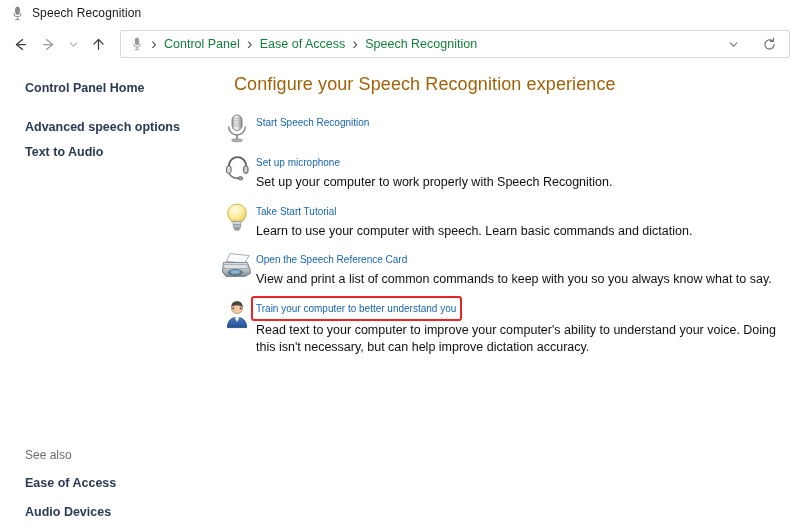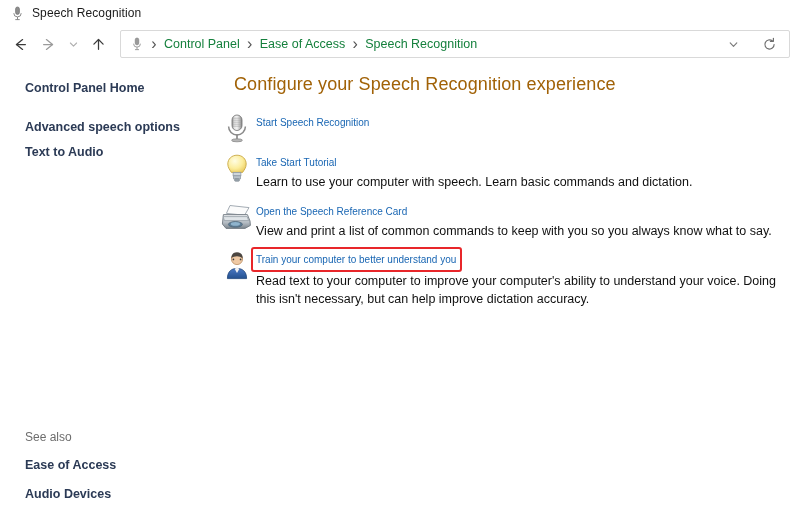--- a/index.html
+++ b/index.html
@@ -134,21 +134,21 @@
     padding: 2px 0;
     cursor: pointer;
     display: inline-block;
     font-weight: bold;
   }
   .side-gap { height: 19px; }
 
   .seealso {
     position: absolute;
     left: 25px;
-    bottom: 26px;
+    bottom: 8px;
   }
   .seealso-title {
     font-size: 12px;
     color: #6d6d6d;
     margin-bottom: 11px;
   }
   .seealso .side-link { display: block; margin-bottom: 9px; }
   .seealso .side-link:last-child { margin-bottom: 0; }
 
   
@@ -332,20 +332,35 @@
           <path d="M5.6 13.5 A8.4 8.4 0 0 0 22.4 13.5" fill="none" stroke="#8a8a8a" stroke-width="1.5"></path>
           <line x1="14" y1="21.3" x2="14" y2="26.5" stroke="#8a8a8a" stroke-width="1.7"></line>
           <ellipse cx="14" cy="27.3" rx="5.4" ry="1.5" fill="#b6b6b6" stroke="#8a8a8a" stroke-width="0.8"></ellipse>
         </svg>
       </div>
       <div class="task-body">
         <a class="task-link">Start Speech Recognition</a>
       </div>
     </div>
 
+    <div class="task">
+      <div class="task-icon">
+        <svg width="30" height="30" viewBox="0 0 30 30">
+          <path d="M7 16 L7 11.5 A8.6 8.6 0 0 1 24 11.5 L24 15" fill="none" stroke="#5e5e5e" stroke-width="1.8" stroke-linecap="round"></path>
+          <rect x="4.6" y="12.8" width="4.4" height="7.6" rx="2.2" fill="#dedede" stroke="#5b5b5b" stroke-width="1"></rect>
+          <rect x="21.6" y="12.8" width="4.4" height="7.6" rx="2.2" fill="#cccccc" stroke="#5b5b5b" stroke-width="1"></rect>
+          <path d="M7 20.6 A11 11 0 0 0 17 25.2" fill="none" stroke="#6a6a6a" stroke-width="1.5"></path>
+          <ellipse cx="18.4" cy="25.3" rx="2.4" ry="1.7" fill="#9d9d9d" stroke="#5b5b5b" stroke-width="0.8"></ellipse>
+        </svg>
+      </div>
+      <div class="task-body">
+        <a class="task-link">Set up microphone</a>
+        <div class="task-desc">Set up your computer to work properly with Speech Recognition.</div>
+      </div>
+    </div>
 
     <div class="task">
       <div class="task-icon">
         <svg width="24" height="32" viewBox="0 0 24 32">
           <defs>
             <radialGradient id="bulbG" cx="0.38" cy="0.34" r="0.78">
               <stop offset="0" stop-color="#fffde3"></stop>
               <stop offset="0.55" stop-color="#fced9c"></stop>
               <stop offset="1" stop-color="#e8c657"></stop>
             </radialGradient>

